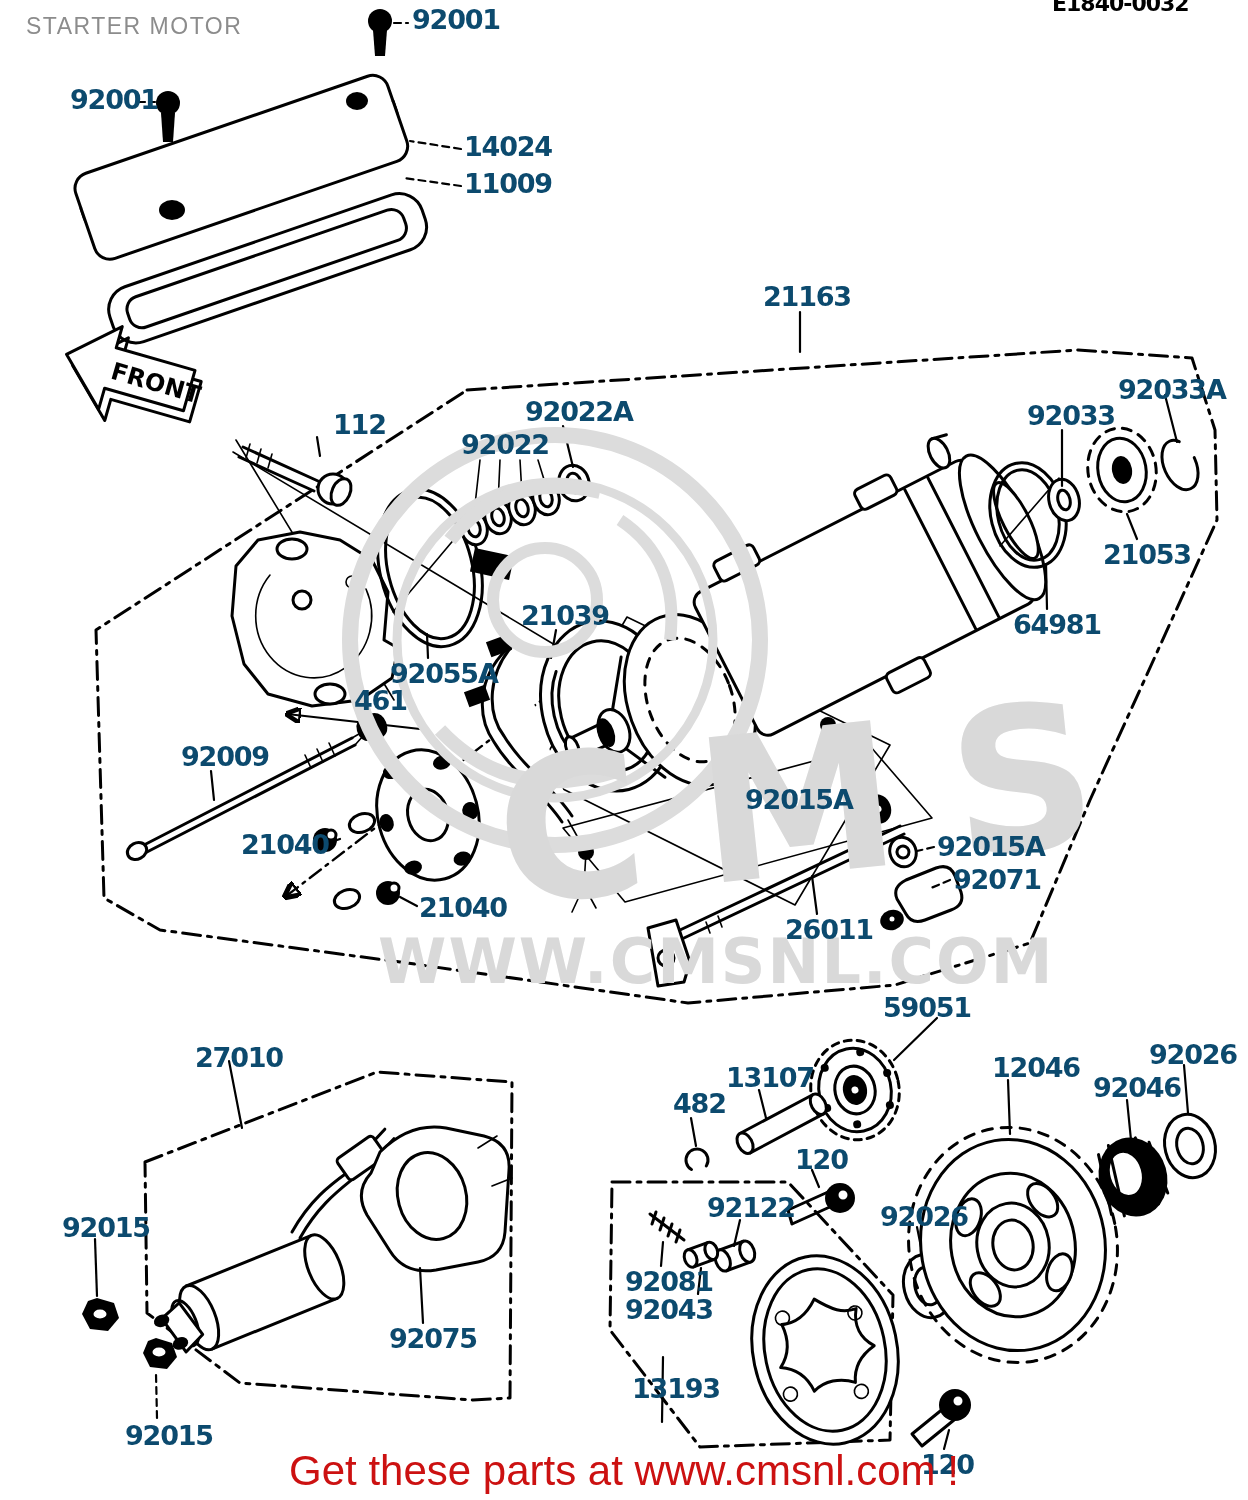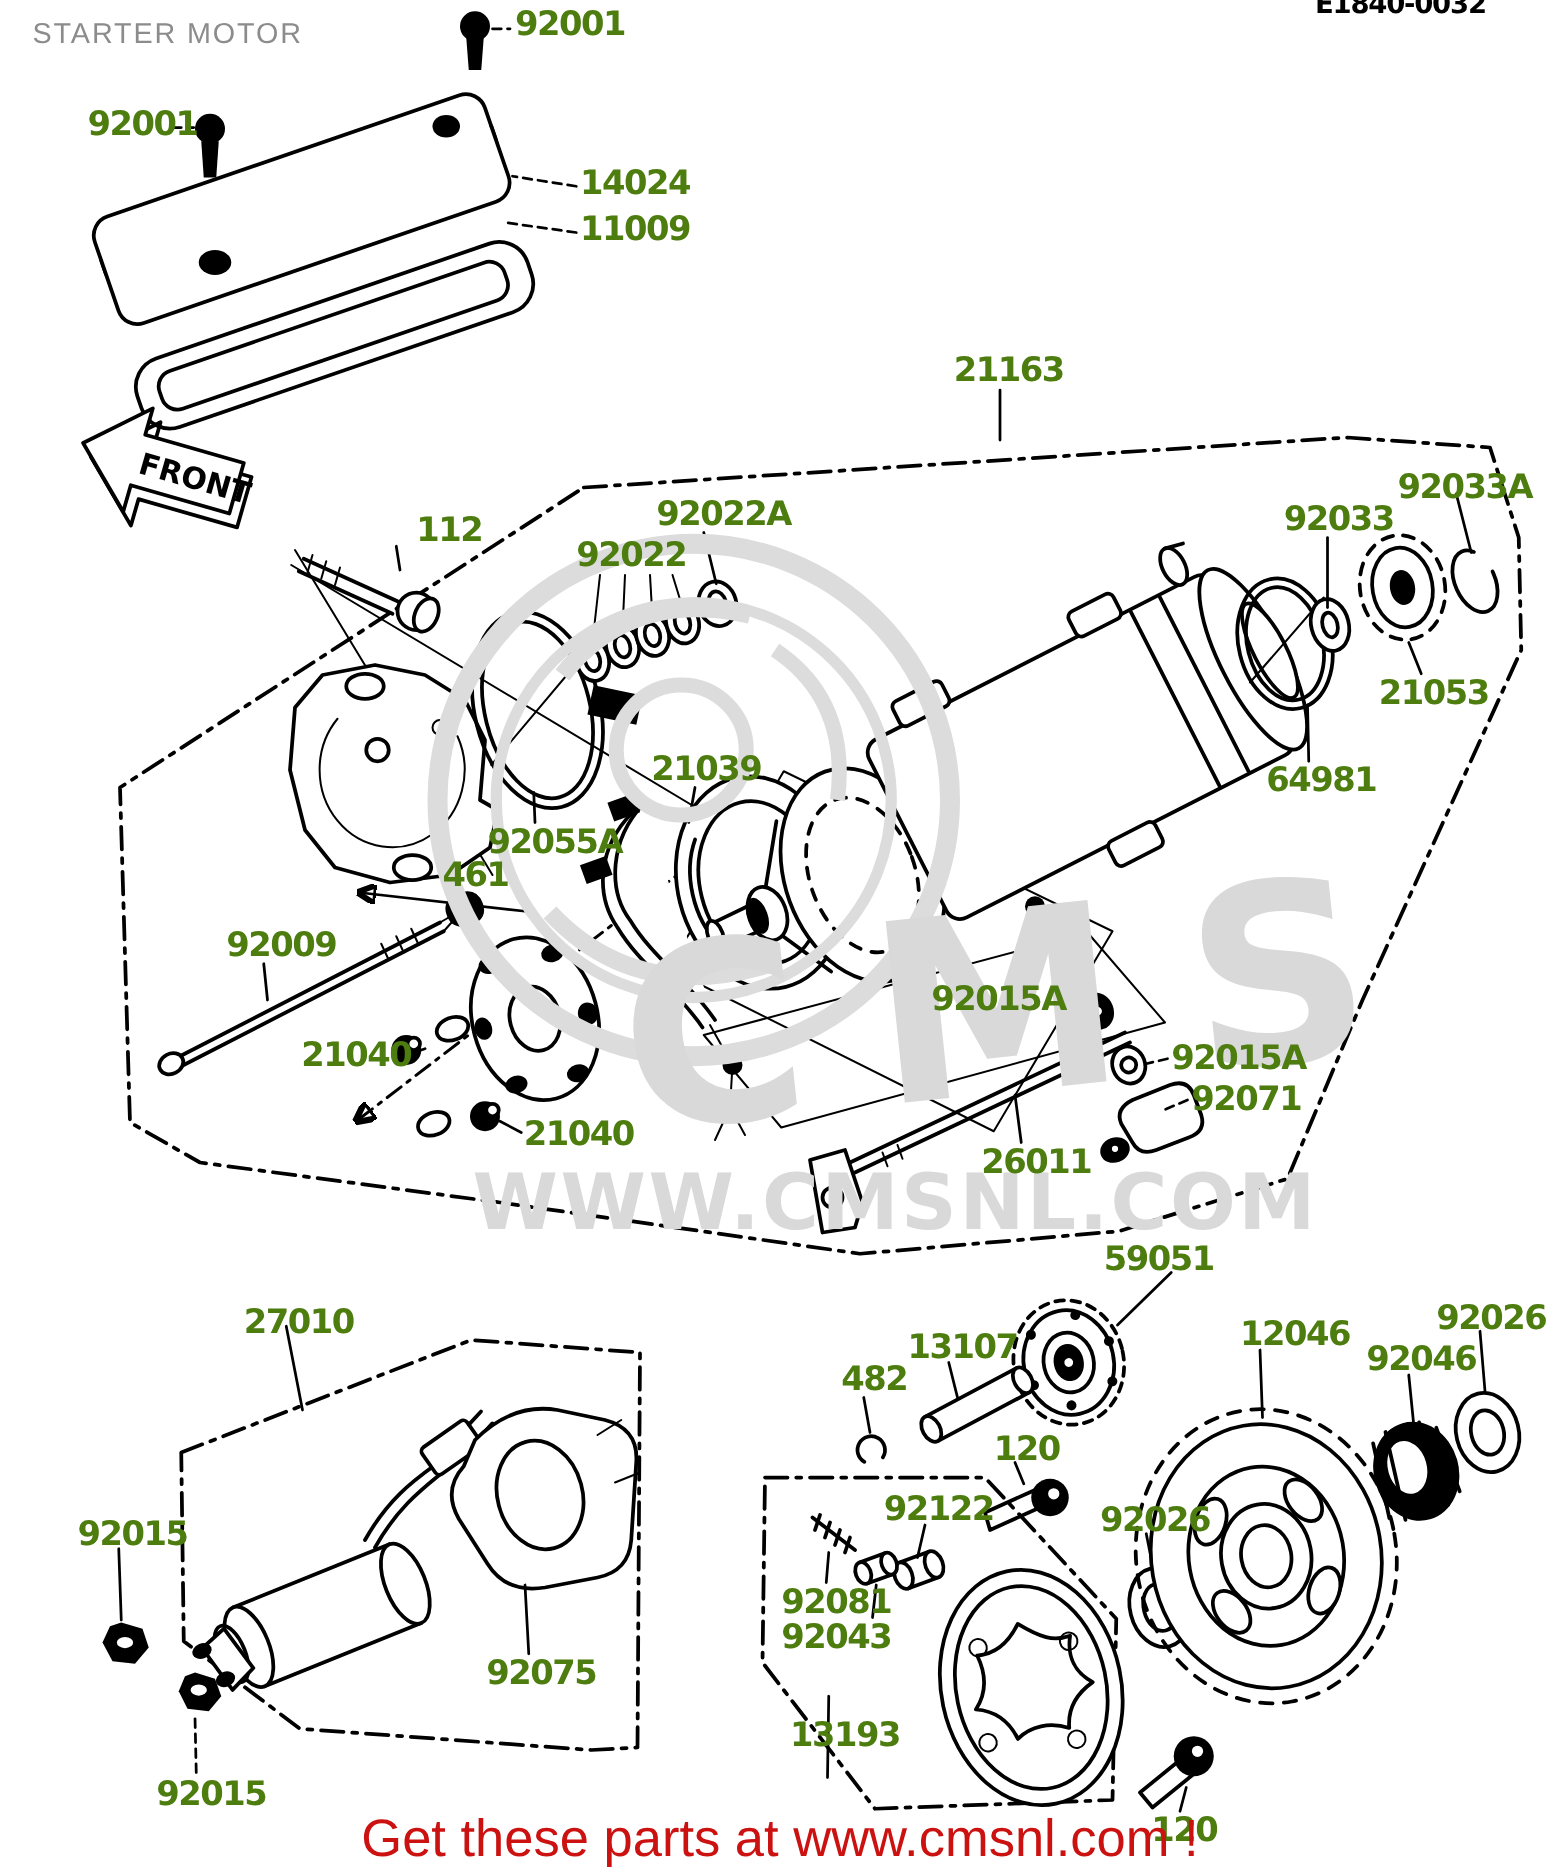--- a/index.html
+++ b/index.html
@@ -9,21 +9,21 @@
   .art path,.art line,.art polyline,.art polygon,.art rect,.art ellipse,.art circle{
       stroke:#000;stroke-width:3;fill:none;stroke-linecap:round;stroke-linejoin:round;}
   .art .fw{fill:#ffffff;}
   .art .fb{fill:#000000;stroke:none;}
   .art .thin{stroke-width:1.6;}
   .art .leader{stroke-width:2.2;}
   .art .ldash{stroke-width:2.2;stroke-dasharray:7 5;}
   .art .dashdot{stroke-width:3;stroke-dasharray:18 7 4 7;}
   .art .dashdot2{stroke-width:2.4;stroke-dasharray:14 6 3 6;}
   .part-label{position:absolute;font-weight:700;font-size:27px;line-height:1;
-      letter-spacing:-1.2px;color:#4d7c0f;white-space:nowrap;z-index:30;}
+      letter-spacing:-1.2px;color:#0c4a6e;white-space:nowrap;z-index:30;}
   #page-title{position:absolute;left:26px;top:13px;font-family:"Liberation Sans",sans-serif;
       font-size:23px;letter-spacing:1.5px;color:#8c8c8c;z-index:30;}
   #doc-number{position:absolute;left:1052px;top:-9px;font-weight:700;font-size:22px;
       letter-spacing:-1px;color:#000;z-index:30;}
   #footer-banner{position:absolute;left:50%;transform:translateX(-50%);top:1447px;
       font-family:"Liberation Sans",sans-serif;font-size:42px;color:#cc1111;
       white-space:nowrap;z-index:40;}
   .wm{position:absolute;left:0;top:0;z-index:1;}
   .wm text{font-family:"DejaVu Sans",sans-serif;font-weight:700;fill:#d9d9d9;}
 </style>

